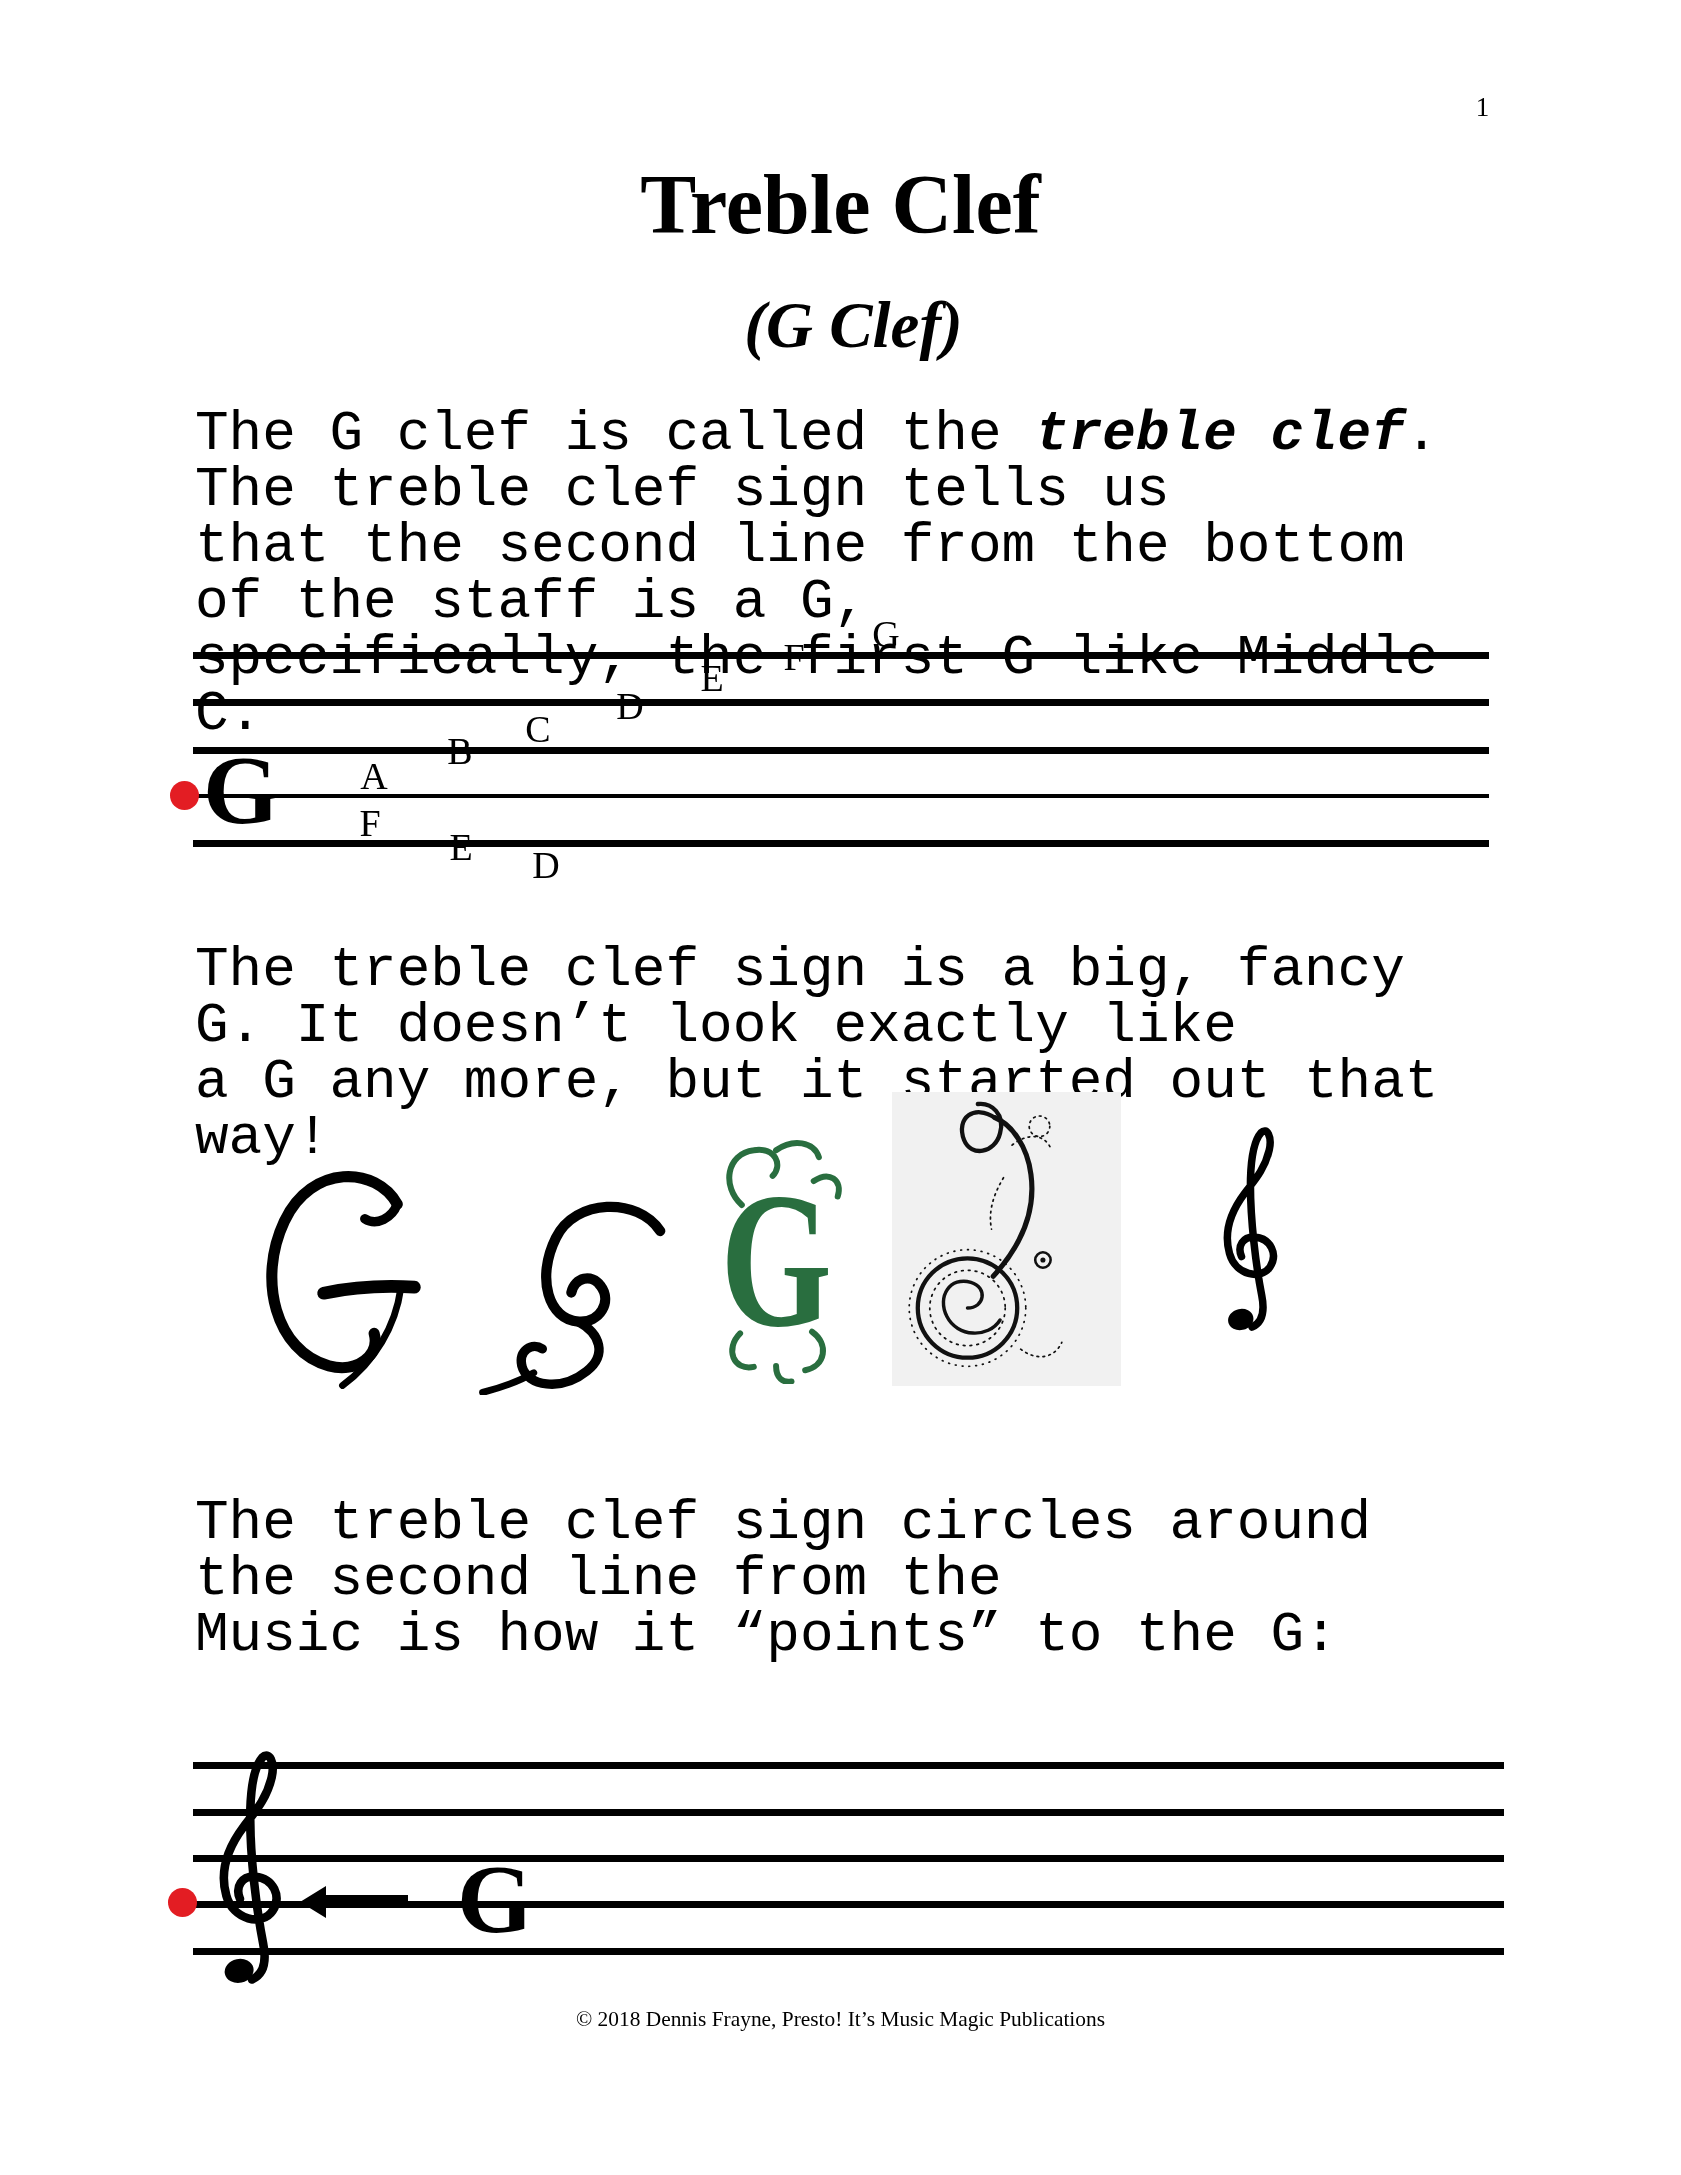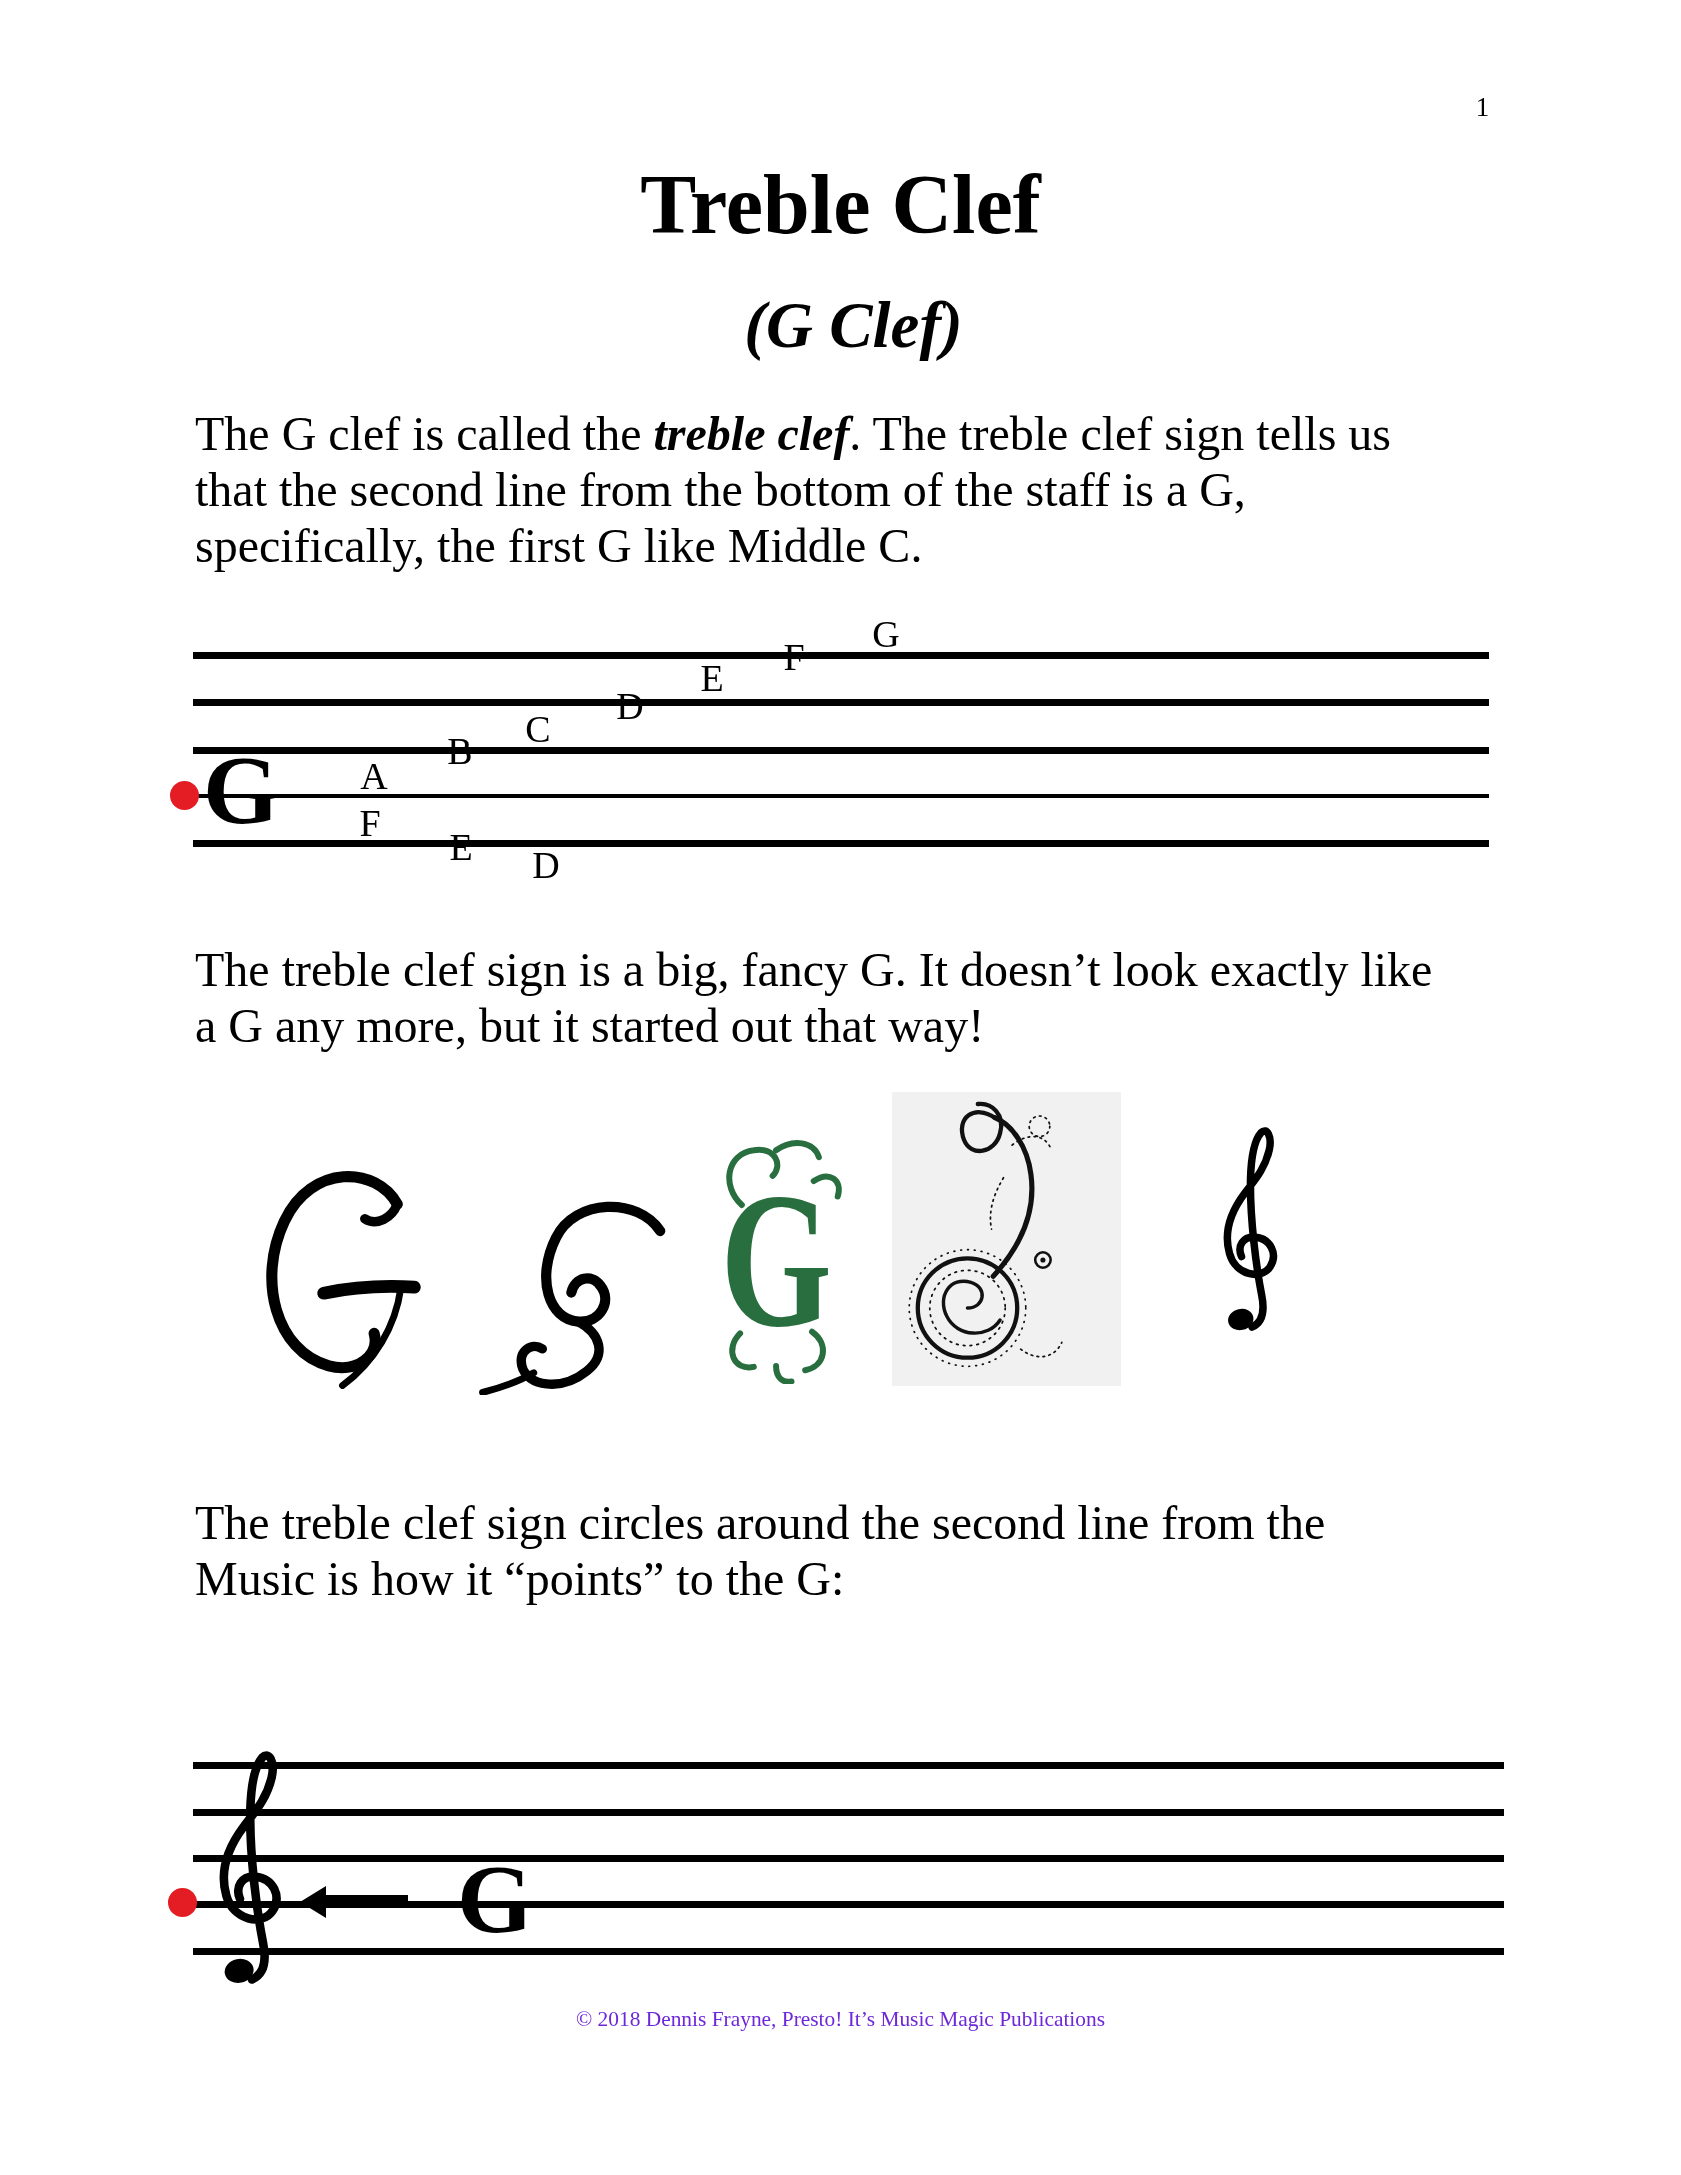--- a/index.html
+++ b/index.html
@@ -18,21 +18,21 @@
   .title{
     position:absolute;left:0;top:156px;width:100%;
     text-align:center;font-size:84px;font-weight:700;margin:0;
   }
   .subtitle{
     position:absolute;left:0;top:288px;width:100%;
     text-align:center;font-size:65px;font-weight:700;font-style:italic;margin:0;padding-left:13px;
   }
   .para{
     position:absolute;left:195px;width:1267px;
-    font-size:48px;line-height:56px;
+    font-size:56px;line-height:56px;font-family:Liberation Mono, monospace;
   }
   .para .em{font-weight:700;font-style:italic;}
   #p1{top:406px;}
   #p2{top:942px;}
   #p3{top:1495px;}
 
   .staff-line{position:absolute;background:#000;height:6.8px;}
   .red-dot{
     position:absolute;width:29px;height:29px;border-radius:50%;
   }
@@ -173,16 +173,16 @@
     </svg>
 
     <div class="red-dot" style="left:168px;top:1888px;background:#e31d23;"></div>
 
     <div class="arrow-head" style="left:300px;top:1886px;"></div>
     <div class="arrow-shaft" style="left:324px;top:1895px;width:84px;height:8.6px;"></div>
 
     <div class="big-letter" style="left:495px;top:1899px;">G</div>
   </div>
 
-  <div class="footer" style="color:#6d28d9;">© 2018 Dennis Frayne, Presto! It’s Music Magic Publications</div>
+  <div class="footer" style="color:#000000;">© 2018 Dennis Frayne, Presto! It’s Music Magic Publications</div>
 
 </div>
 
 
 </body></html>

